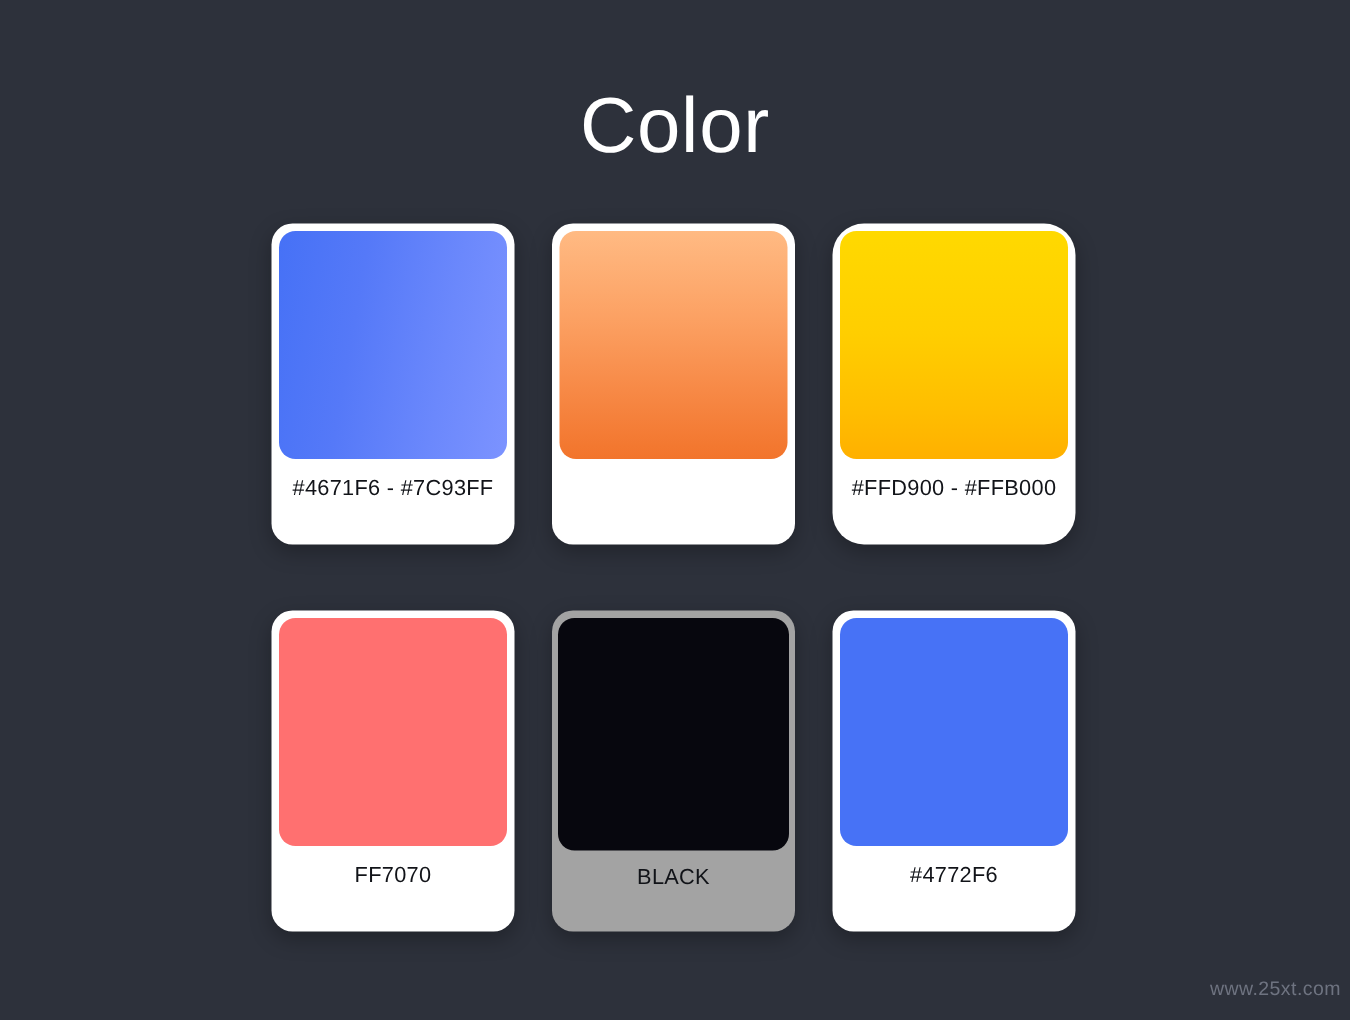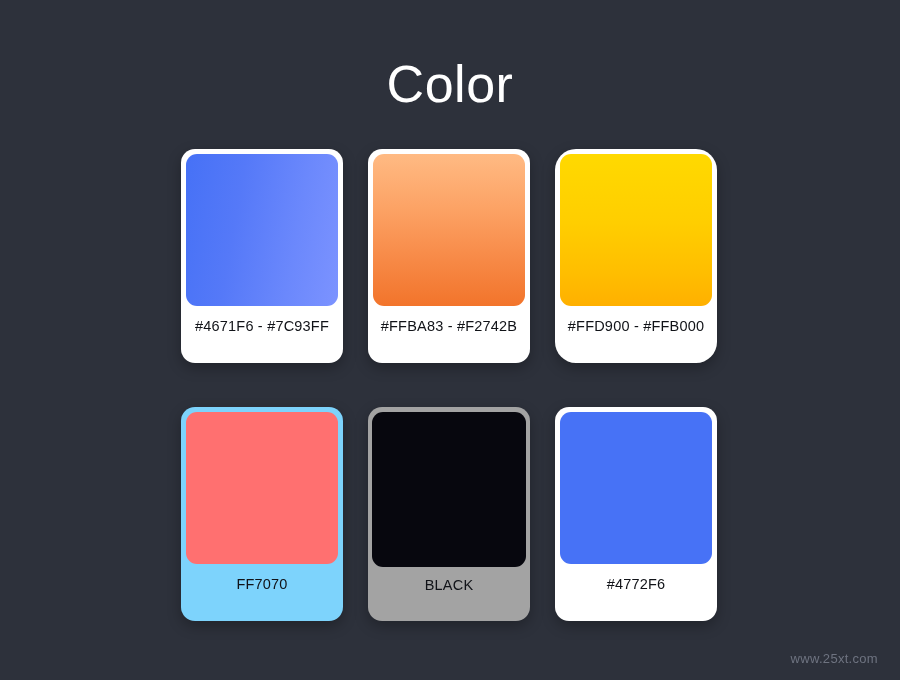--- a/index.html
+++ b/index.html
@@ -83,21 +83,21 @@
     padding-bottom: 2px;
   }
 
   
   .swatch-card.tight { padding-left: 4px; padding-right: 4px; }
   .swatch-card.tight .swatch-chip { height: 155px; }
 
   
   #watermark {
     position: absolute;
-    right: 22px;
+    right: 6px;
     bottom: 14px;
     color: #6E7380;
     font-size: 13px;
     letter-spacing: 0.3px;
     white-space: nowrap;
   }
 </style>
 </head>
 <body style="background: rgb(45, 49, 59);">
 
@@ -107,29 +107,28 @@
 
   <div id="swatch-grid">
 
     <div class="swatch-card" style="background: rgb(255, 255, 255);">
       <div class="swatch-chip" style="background: linear-gradient(100deg, rgb(70, 113, 246) 0%, rgb(85, 121, 248) 34%, rgb(107, 136, 252) 70%, rgb(124, 147, 255) 100%);"></div>
       <div class="swatch-label" style="color: rgb(17, 19, 24);">#4671F6 - #7C93FF</div>
     </div>
 
     <div class="swatch-card" style="background: rgb(255, 255, 255);">
       <div class="swatch-chip" style="background: linear-gradient(rgb(255, 186, 131) 0%, rgb(252, 161, 99) 38%, rgb(247, 137, 70) 70%, rgb(242, 116, 43) 100%);"></div>
-      <div class="swatch-label" style="color: rgb(17, 19, 24);">#FFBA83 - #F2742B</div>
     </div>
 
     <div class="swatch-card" style="background: rgb(255, 255, 255); border-radius: 21px;">
       <div class="swatch-chip" style="background: linear-gradient(rgb(255, 217, 0) 0%, rgb(255, 206, 0) 45%, rgb(255, 190, 0) 78%, rgb(255, 176, 0) 100%);"></div>
       <div class="swatch-label" style="color: rgb(17, 19, 24);">#FFD900 - #FFB000</div>
     </div>
 
-    <div class="swatch-card" style="background: #7dd3fc;">
+    <div class="swatch-card" style="background: #ffffff;">
       <div class="swatch-chip" style="background: rgb(255, 112, 112);"></div>
       <div class="swatch-label" style="color: rgb(17, 19, 24);">FF7070</div>
     </div>
 
     <div class="swatch-card tight" style="background: #a3a3a3;">
       <div class="swatch-chip" style="background: rgb(7, 7, 14);"></div>
       <div class="swatch-label" style="color: rgb(17, 19, 24);">BLACK</div>
     </div>
 
     <div class="swatch-card" style="background: rgb(255, 255, 255);">

